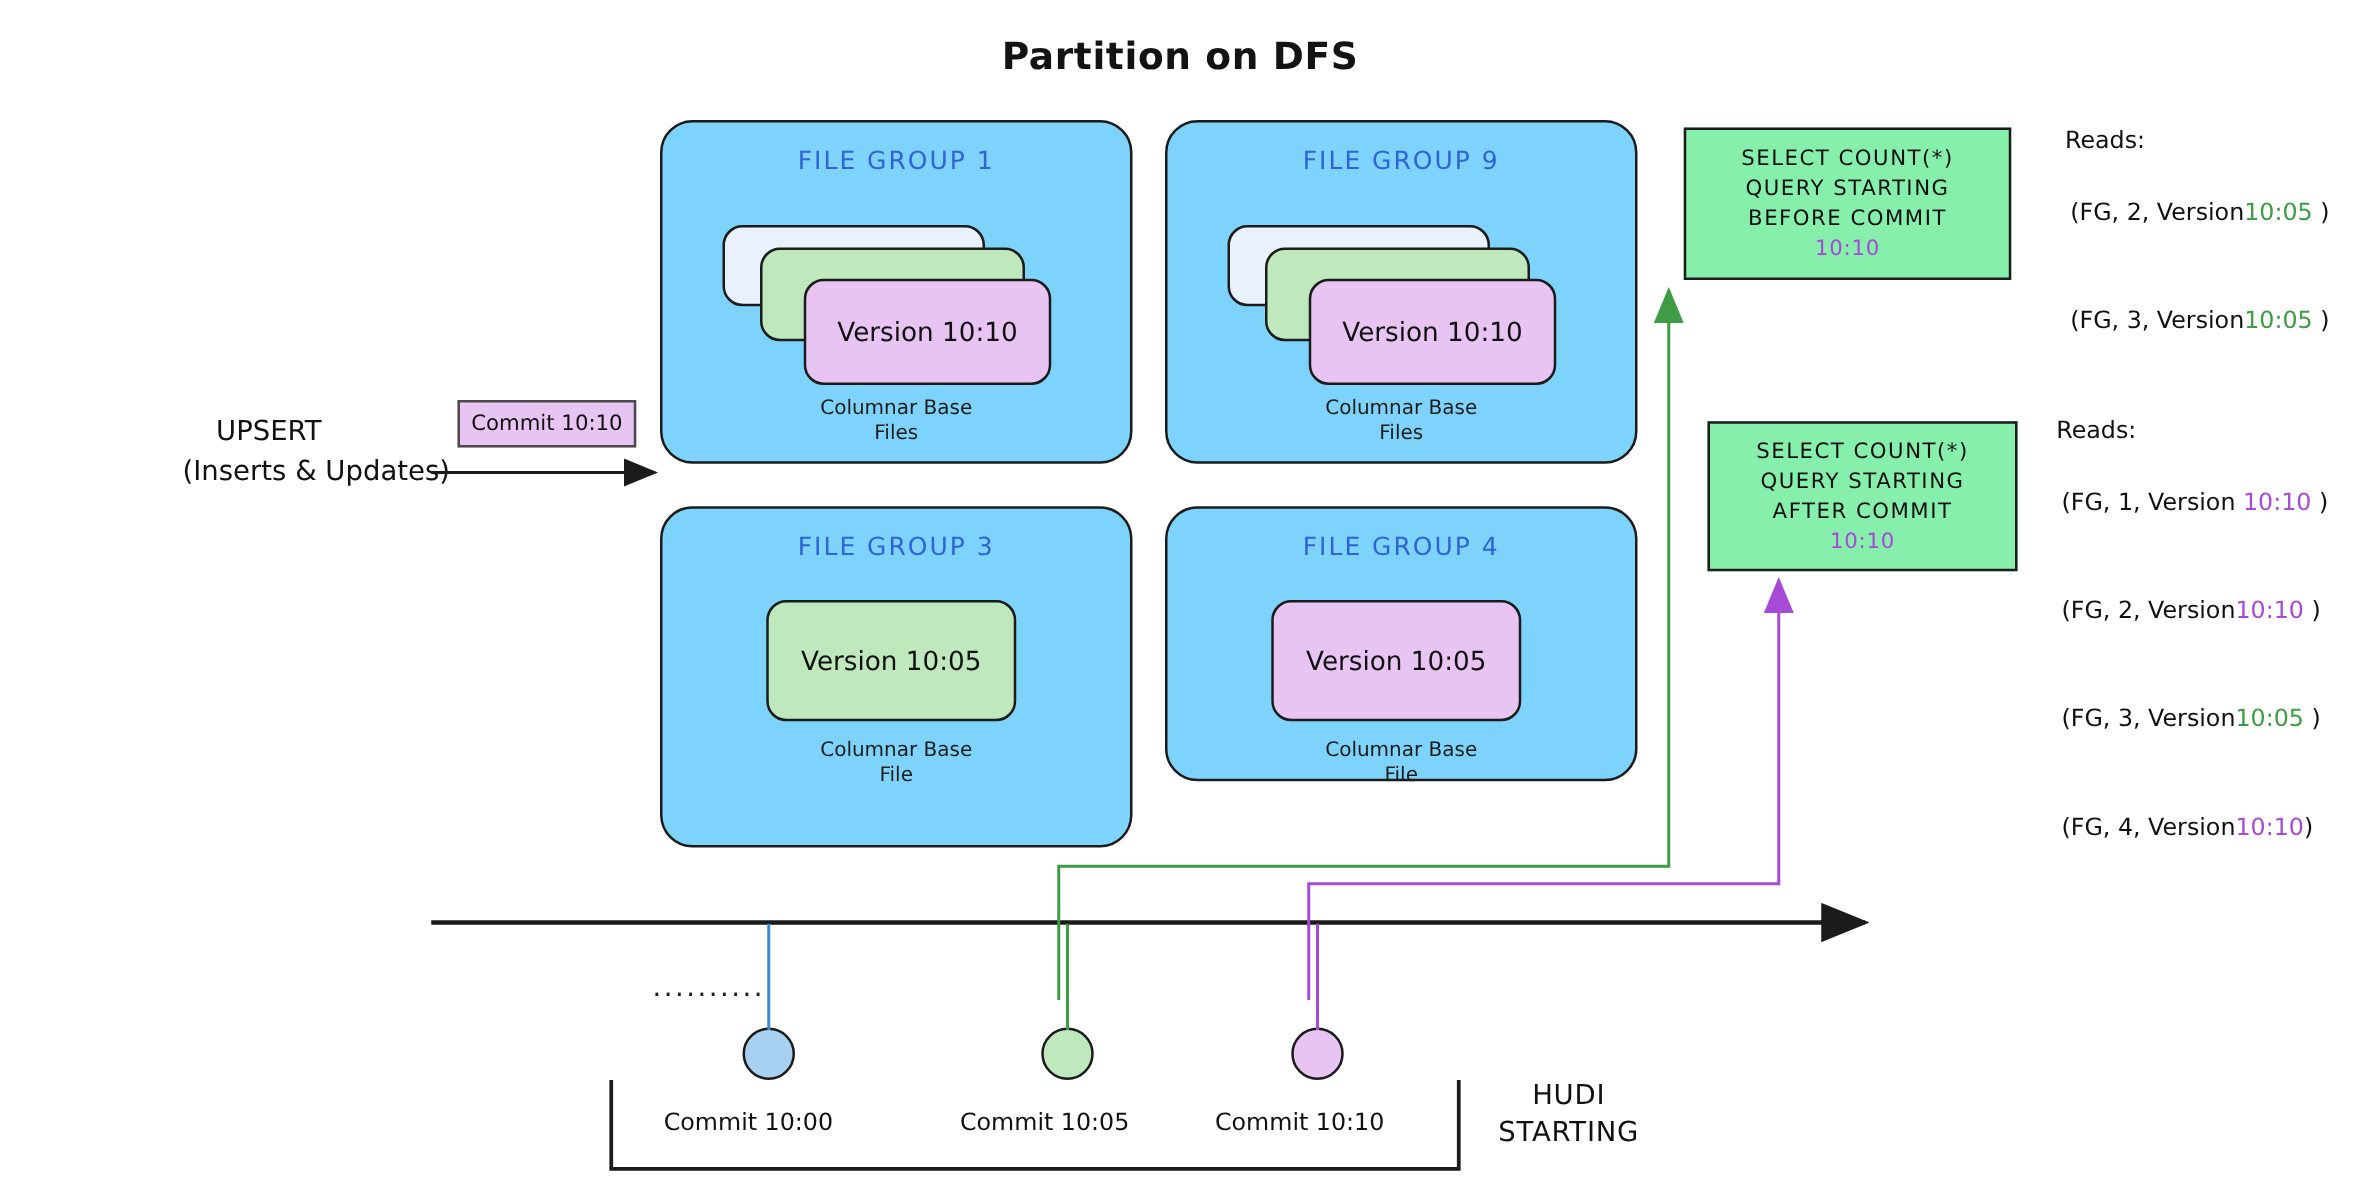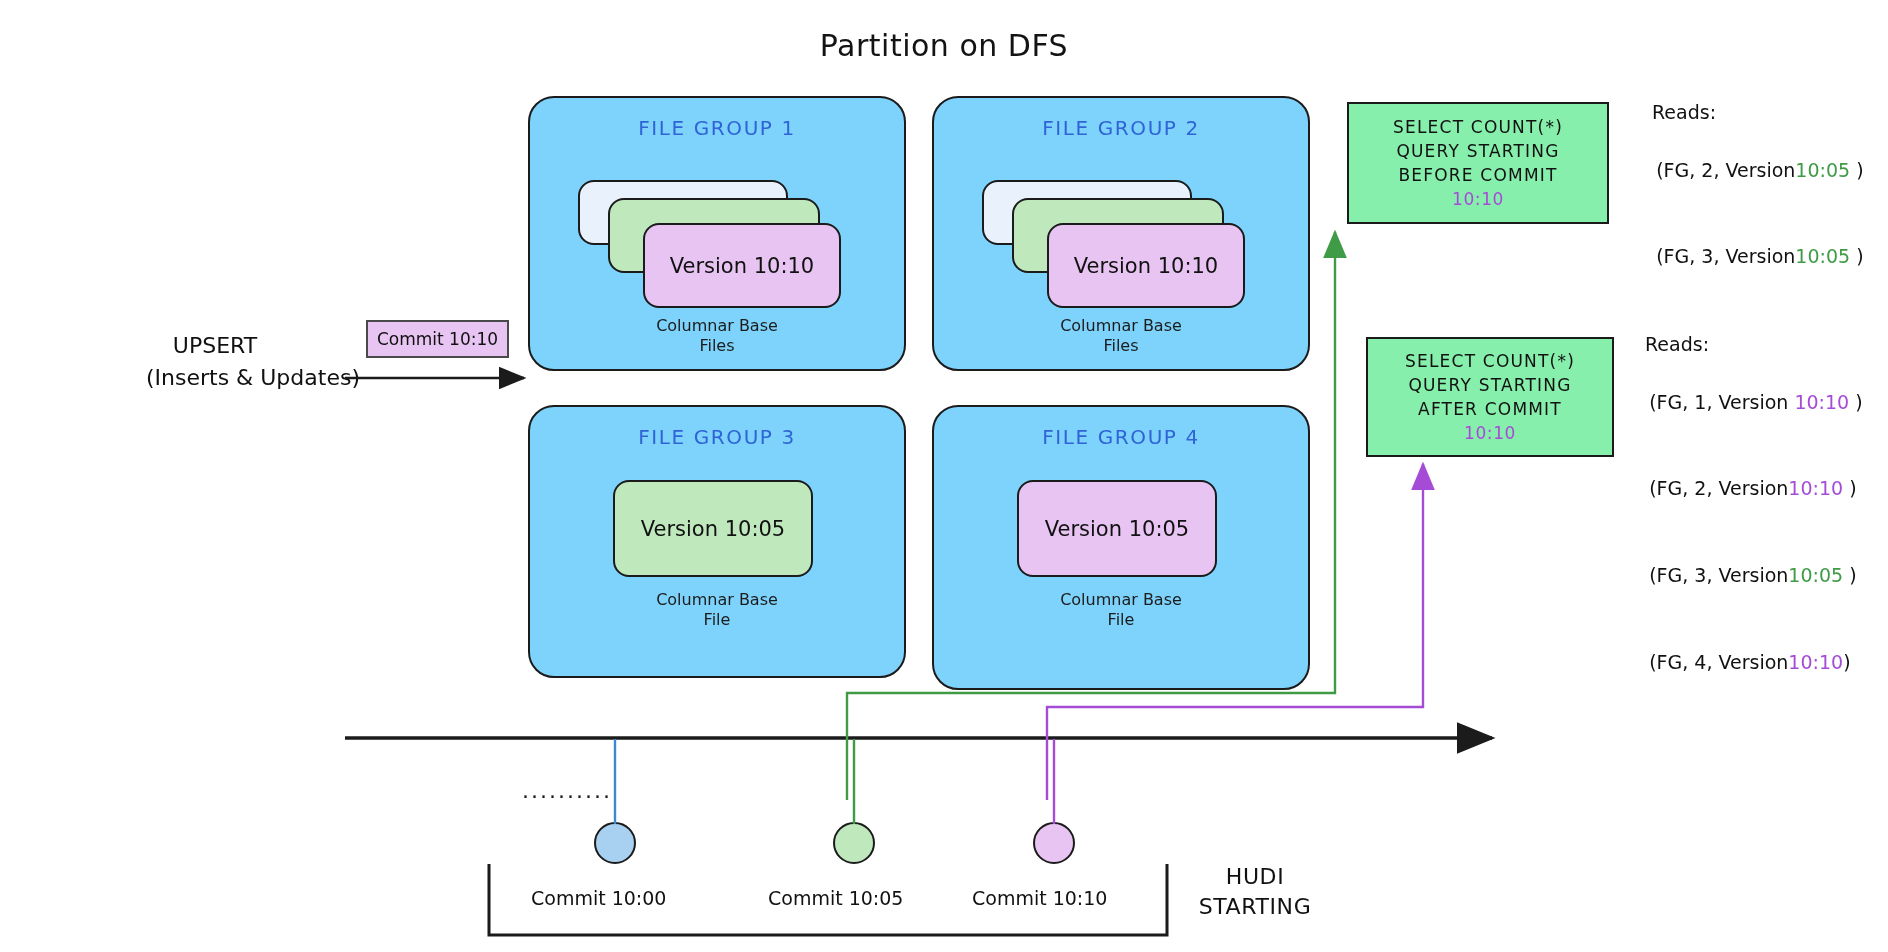--- a/index.html
+++ b/index.html
@@ -8,20 +8,21 @@
     font-family:"DejaVu Sans", sans-serif;
     color:#1c1c1c;
   }
   .abs{position:absolute;}
 
   
   #diagram-title{
     left:0;right:0;top:28px;text-align:center;
     font-size:30px;letter-spacing:.5px;color:#131313;
     font-family:"DejaVu Sans", sans-serif;
+    font-weight:bold;
   }
 
   
   .fg-box{
     border:2.5px solid #1b1b1b;border-radius:26px;background:#7dd3fc;
     box-sizing:border-box;
   }
   .fg-title{
     position:absolute;left:0;right:0;top:18px;text-align:center;
     color:#2f63d6;font-size:20px;letter-spacing:1.6px;
@@ -93,40 +94,40 @@
   <div class="card blue" style="left:48px;top:82px;width:210px;height:65px;"></div>
   <div class="card green" style="left:78px;top:100px;width:212px;height:75px;"></div>
   <div class="card purple" style="left:113px;top:125px;width:198px;height:85px;">Version 10:10</div>
   <div class="fg-caption" style="top:218px;">
     <span>Columnar Base</span><br>
     <span>Files</span>
   </div>
 </div>
 
 <div class="abs fg-box" style="left:932px;top:96px;width:378px;height:275px;">
-  <div class="fg-title">FILE GROUP 2</div>
+  <div class="fg-title">FILE GROUP 9</div>
   <div class="card blue" style="left:48px;top:82px;width:210px;height:65px;"></div>
   <div class="card green" style="left:78px;top:100px;width:212px;height:75px;"></div>
   <div class="card purple" style="left:113px;top:125px;width:198px;height:85px;">Version 10:10</div>
   <div class="fg-caption" style="top:218px;">
     <span>Columnar Base</span><br>
     <span>Files</span>
   </div>
 </div>
 
 <div class="abs fg-box" style="left:528px;top:405px;width:378px;height:273px;padding-left:48px;">
   <div class="fg-title">FILE GROUP 3</div>
   <div class="card green" style="left:83px;top:73px;width:200px;height:97px;">Version 10:05</div>
   <div class="fg-caption" style="top:183px;">
     <span>Columnar Base</span><br>
     <span>File</span>
   </div>
 </div>
 
-<div class="abs fg-box" style="left:932px;top:405px;width:378px;height:285px;">
+<div class="abs fg-box" style="left:932px;top:405px;width:378px;height:220px;">
   <div class="fg-title">FILE GROUP 4</div>
   <div class="card purple" style="left:83px;top:73px;width:200px;height:97px;">Version 10:05</div>
   <div class="fg-caption" style="top:183px;">
     <span>Columnar Base</span><br>
     <span>File</span>
   </div>
 </div>
 
 <div class="abs" id="upsert-label" style="left:70px;top:330px;width:290px;">
   <div style="text-align:center;">UPSERT</div>

